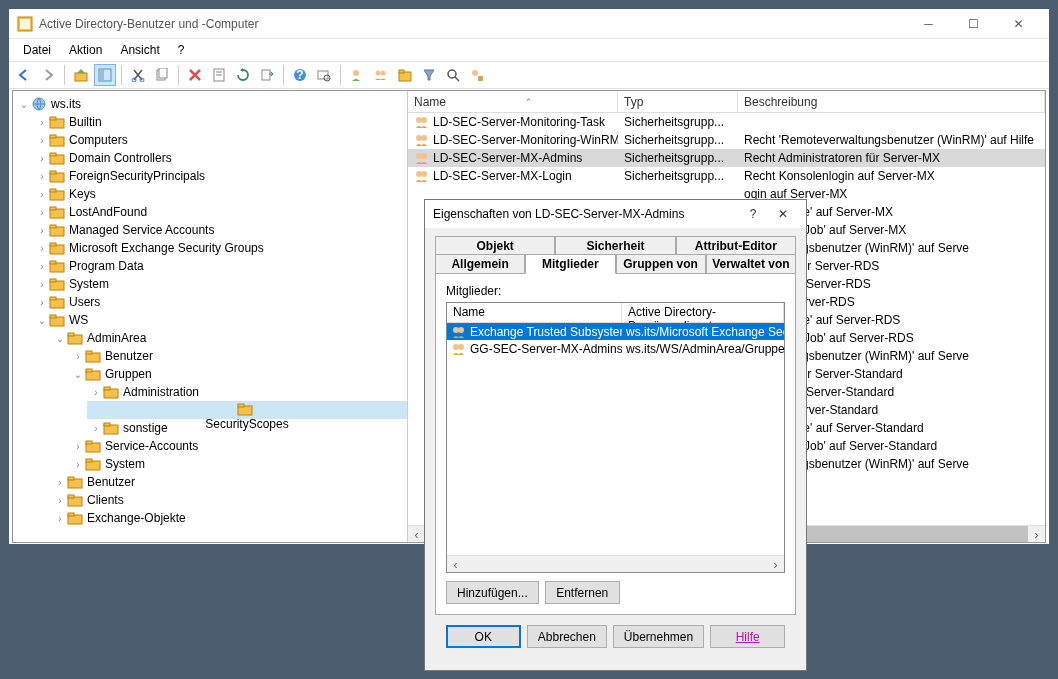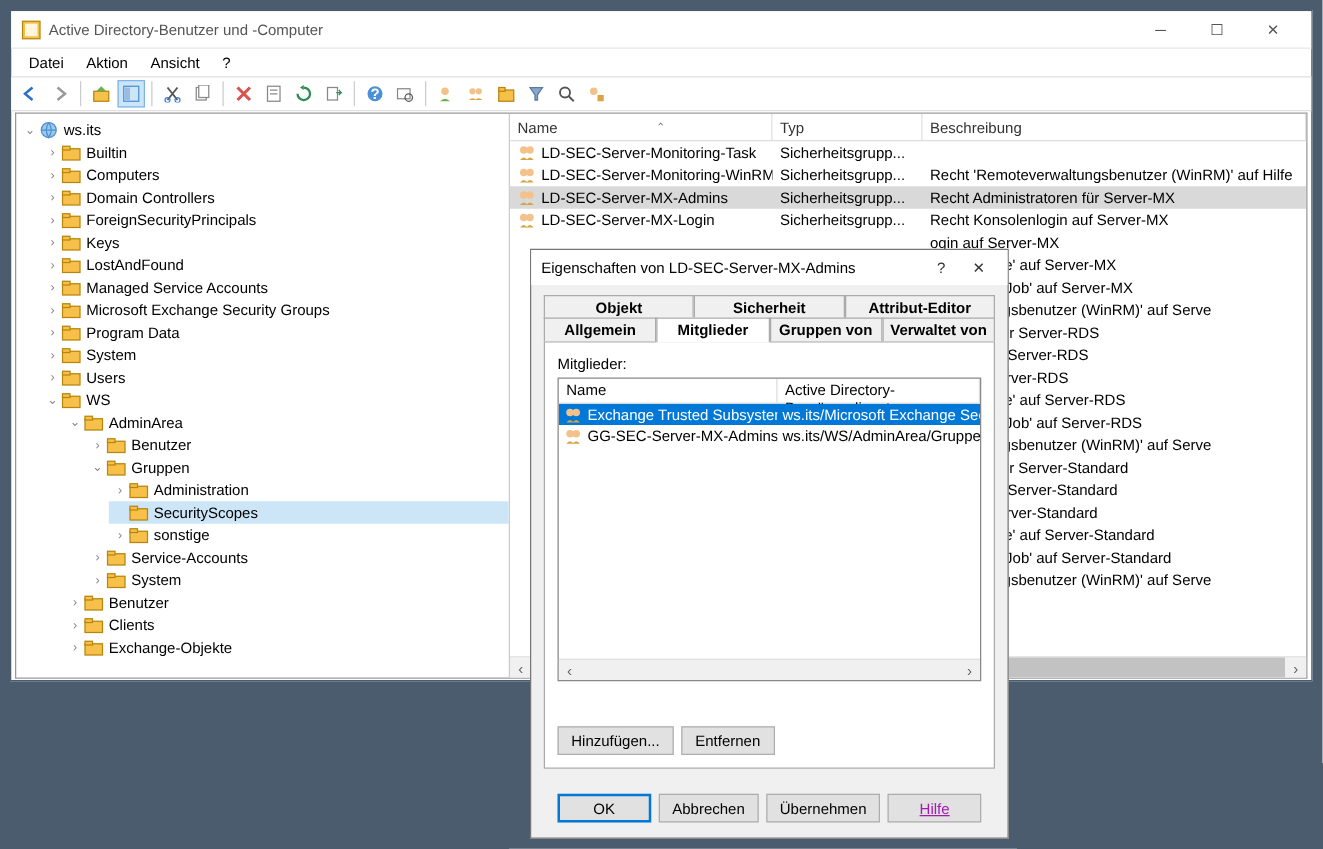--- a/index.html
+++ b/index.html
@@ -18,21 +18,21 @@
 .toolbar { height: 28px; border-top: 1px solid #e0e0e0; border-bottom: 1px solid #e0e0e0; display: flex; align-items: center; padding: 0 4px; gap: 2px; background: #fff; }
 .tbbtn { width: 22px; height: 22px; display: flex; align-items: center; justify-content: center; border: 1px solid transparent; }
 .tbsep { width: 1px; height: 20px; background: #ccc; margin: 0 3px; }
 .tbbtn.active { background: #cde6f7; border-color: #7eb4ea; }
 
 .client { display: flex; height: calc(100% - 82px); border: 1px solid #999; margin: 1px 3px 3px 3px; }
 .tree { width: 395px; overflow: auto; border-right: 1px solid #ccc; padding: 4px 0; }
 .tree ul { list-style: none; padding-left: 18px; }
 .tree > ul { padding-left: 2px; }
 .treerow { display: flex; align-items: center; height: 18px; padding: 0 2px; white-space: nowrap; }
-.treerow.sel { background: #cde6f7; }
+.treerow.sel { background: #cde6f7; flex-direction: column; }
 .expander { width: 14px; height: 14px; display: flex; align-items: center; justify-content: center; color: #888; font-size: 10px; cursor: default; }
 .folder-icon, .ou-icon, .globe-icon { width: 16px; height: 16px; margin-right: 4px; flex-shrink: 0; }
 
 .listpane { flex: 1; overflow: hidden; display: flex; flex-direction: column; }
 .listhead { display: flex; height: 22px; border-bottom: 1px solid #ddd; background: #fff; }
 .listhead .col { border-right: 1px solid #e0e0e0; padding: 3px 6px; color: #333; display: flex; align-items: center; }
 .listbody { flex: 1; overflow: auto; }
 .listrow { display: flex; height: 18px; align-items: center; white-space: nowrap; }
 .listrow .cell { padding: 0 6px; overflow: hidden; text-overflow: ellipsis; display: flex; align-items: center; }
 .listrow.sel { background: #d9d9d9; }
@@ -65,26 +65,26 @@
 .members .mbody { flex: 1; overflow: hidden; }
 .mrow { display: flex; height: 17px; align-items: center; white-space: nowrap; }
 .mrow .mc { padding: 0 4px; overflow: hidden; }
 .mrow.sel { background: #0078d7; color: #fff; }
 .mrow .mc1 { width: 175px; display: flex; align-items: center; }
 .mrow .mc2 { flex: 1; }
 .mscroll { height: 17px; border-top: 1px solid #e0e0e0; background: #f0f0f0; position: relative; }
 .mscroll .arr { position: absolute; width: 17px; height: 17px; top: 0; display: flex; align-items: center; justify-content: center; color: #666; }
 .mscroll .arr.l { left: 0; } .mscroll .arr.r { right: 0; }
 
-.dlgbtns-row { display: flex; gap: 6px; margin-top: 28px; }
+.dlgbtns-row { display: flex; gap: 6px; }
 .btn { min-width: 75px; height: 23px; border: 1px solid #adadad; background: #e1e1e1; padding: 0 10px; display: flex; align-items: center; justify-content: center; }
 .btn.default { border: 2px solid #0078d7; }
 .btn.disabled { color: #a21caf; text-decoration: underline; }
 
-.dlg-footer { display: flex; justify-content: center; gap: 6px; padding: 20px; border-top: none; }
+.dlg-footer { display: flex; justify-content: center; gap: 6px; padding: 10px; border-top: none; }
 
 .sort-caret { margin: 0 auto; color: #777; font-size: 9px; }
 </style>
 </head>
 <body>
 
 <div class="window">
   <div class="titlebar">
     <svg class="icon" viewBox="0 0 16 16">
         <rect x="1" y="1" width="14" height="14" fill="#f7c04a" stroke="#b8860b"></rect>

